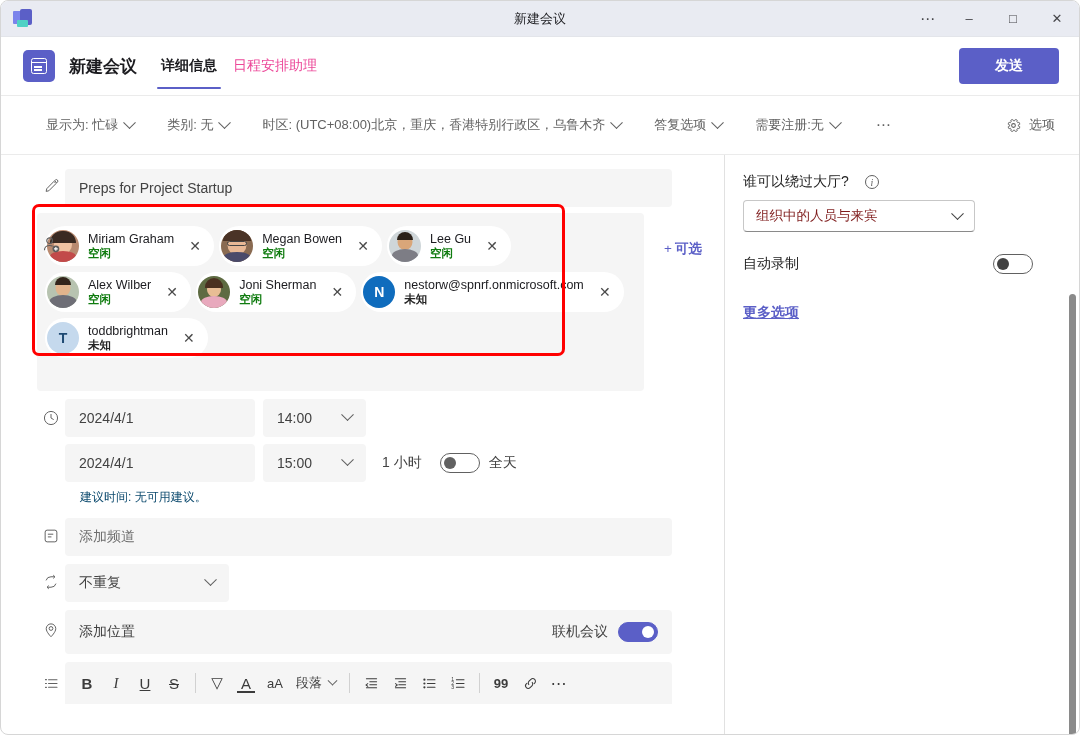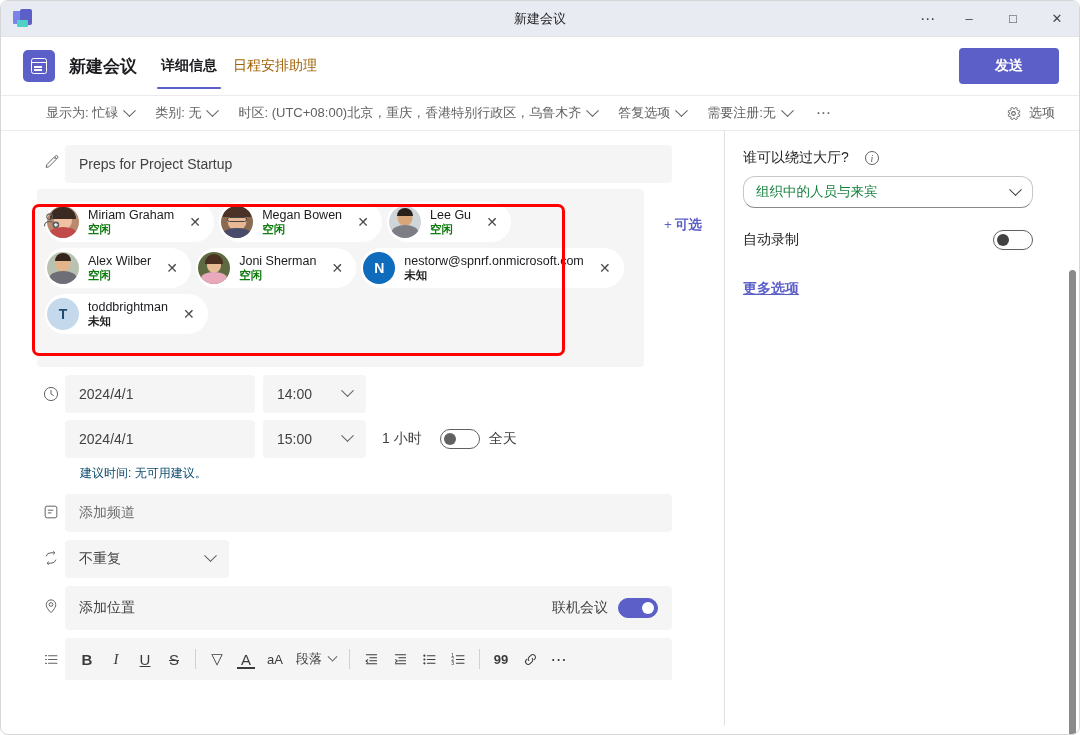--- a/index.html
+++ b/index.html
@@ -109,21 +109,21 @@
   }
   .header-title {
     font-size: 17px;
     font-weight: bold;
     color: #1b1b1f;
     margin-left: 14px;
   }
   .tabs { display: flex; align-items: flex-start; margin-left: 16px; height: 58px; }
   .tab {
     font-size: 14px;
-    color: #a16207;
+    color: #ec4899;
     padding: 0 8px;
     height: 58px;
     display: flex; align-items: center;
     position: relative;
   }
   .tab.active { color: #1b1b1f; font-weight: bold; }
   .tab.active::after {
     content: "";
     position: absolute;
     left: 4px; right: 4px; bottom: 6px;
@@ -139,29 +139,29 @@
     font-weight: bold;
     border: none;
     border-radius: 4px;
     width: 100px; height: 36px;
     cursor: pointer;
     font-family: inherit;
   }
 
   
   .cmdbar {
-    height: 36px;
+    height: 60px;
     display: flex;
     align-items: center;
     padding: 0 16px 0 36px;
     border-top: 1px solid #ebebeb;
     border-bottom: 1px solid #ebebeb;
     font-size: 13px;
     color: #616161;
-    gap: 3px;
+    gap: 15px;
   }
   .cmd-item {
     display: flex; align-items: center;
     padding: 0 9px;
     height: 30px;
     border-radius: 4px;
     white-space: nowrap;
   }
   .chev {
     display: inline-block;
@@ -416,30 +416,30 @@
     width: 14px; height: 14px;
     border: 1.2px solid #616161;
     border-radius: 50%;
     font-size: 10px;
     color: #616161;
     display: flex; align-items: center; justify-content: center;
     font-family: "Liberation Serif", serif;
     font-style: italic;
   }
   .rselect {
-    width: 290px; height: 32px;
+    width: 232px; height: 32px;
     border: 1px solid #c7c7c7;
     border-bottom: 1px solid #8a8a8a;
-    border-radius: 12px;
+    border-radius: 4px;
     background: #fff;
     display: flex; align-items: center;
     justify-content: space-between;
     padding: 0 12px;
     font-size: 13.5px;
-    color: #15803d;
+    color: #7f1d1d;
     margin-bottom: 22px;
   }
   .rtoggle-row {
     width: 290px;
     display: flex; align-items: center; justify-content: space-between;
     margin-bottom: 30px;
   }
   .rtoggle-row .lbl { font-size: 14px; color: #242424; }
   .tg2 {
     width: 40px; height: 20px;

